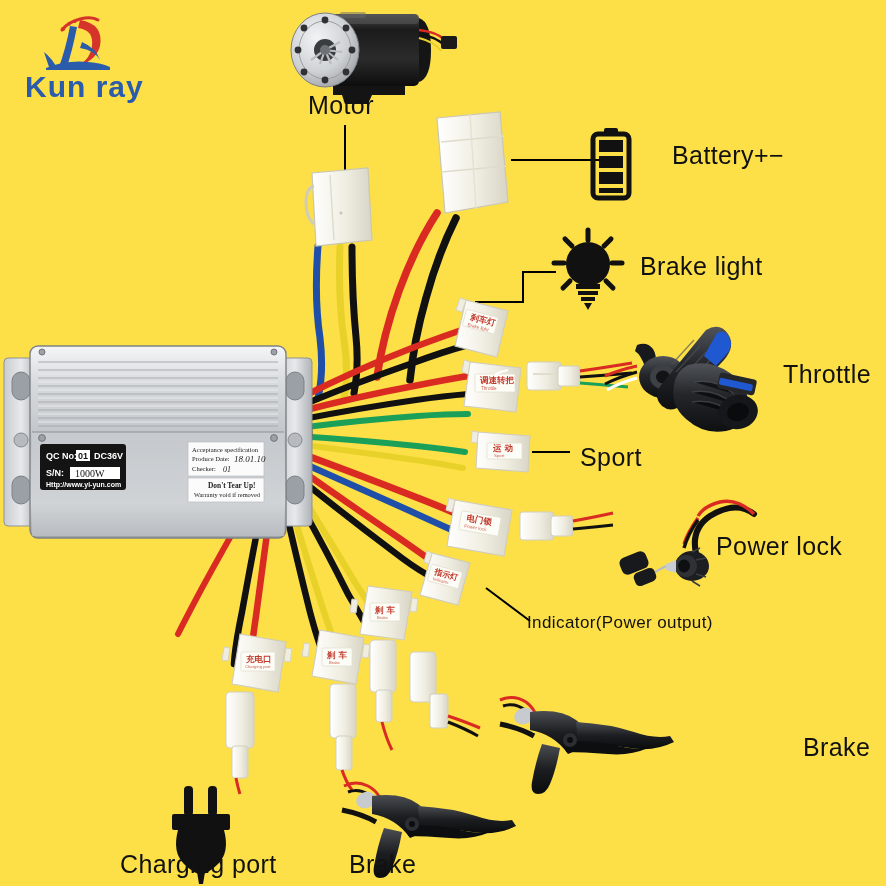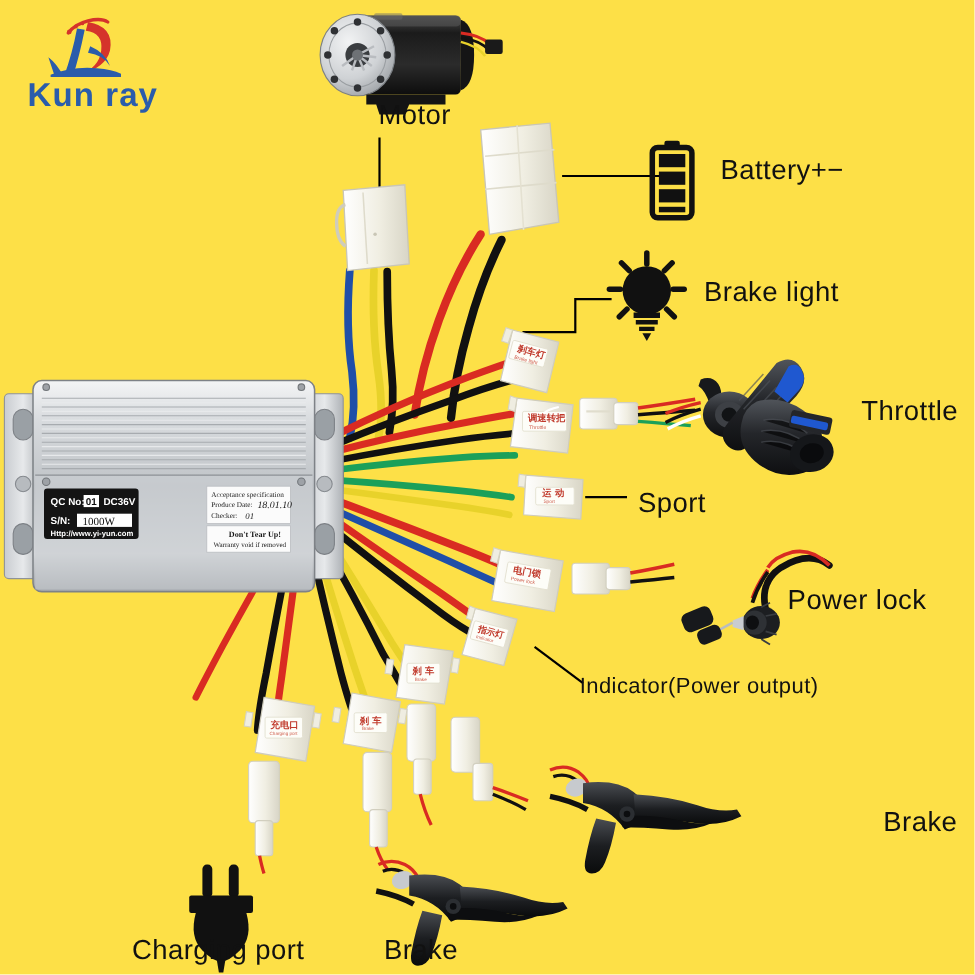--- a/index.html
+++ b/index.html
@@ -27,27 +27,27 @@
   
   #logo{left:22px;top:12px;width:170px;height:98px;}
   #logo .wordmark{
     position:absolute;left:3px;top:58px;
     font-size:30px;font-weight:700;color:#2a5cab;
     letter-spacing:1px;font-family:"Liberation Sans",sans-serif;
   }
   
   #controller{left:2px;top:336px;width:312px;height:212px;}
   
-  .t-motor{left:308px;top:91px;font-size:25px;margin-left:36px;}
-  .t-battery{left:655px;top:141px;font-size:25px;}
+  .t-motor{left:308px;top:91px;font-size:25px;}
+  .t-battery{left:672px;top:141px;font-size:25px;}
   .t-brakelight{left:640px;top:252px;font-size:25px;}
   .t-throttle{left:783px;top:360px;font-size:25px;}
   .t-sport{left:580px;top:443px;font-size:25px;}
   .t-powerlock{left:716px;top:532px;font-size:25px;}
-  .t-indicator{left:527px;top:613px;font-size:20px;}
+  .t-indicator{left:527px;top:613px;font-size:17px;}
   .t-brake1{left:803px;top:733px;font-size:25px;}
   .t-brake2{left:349px;top:850px;font-size:25px;}
   .t-charging{left:120px;top:850px;font-size:25px;}
 </style>
 </head>
 <body>
 
 <div id="stage">
 
   <div class="abs" id="logo">

